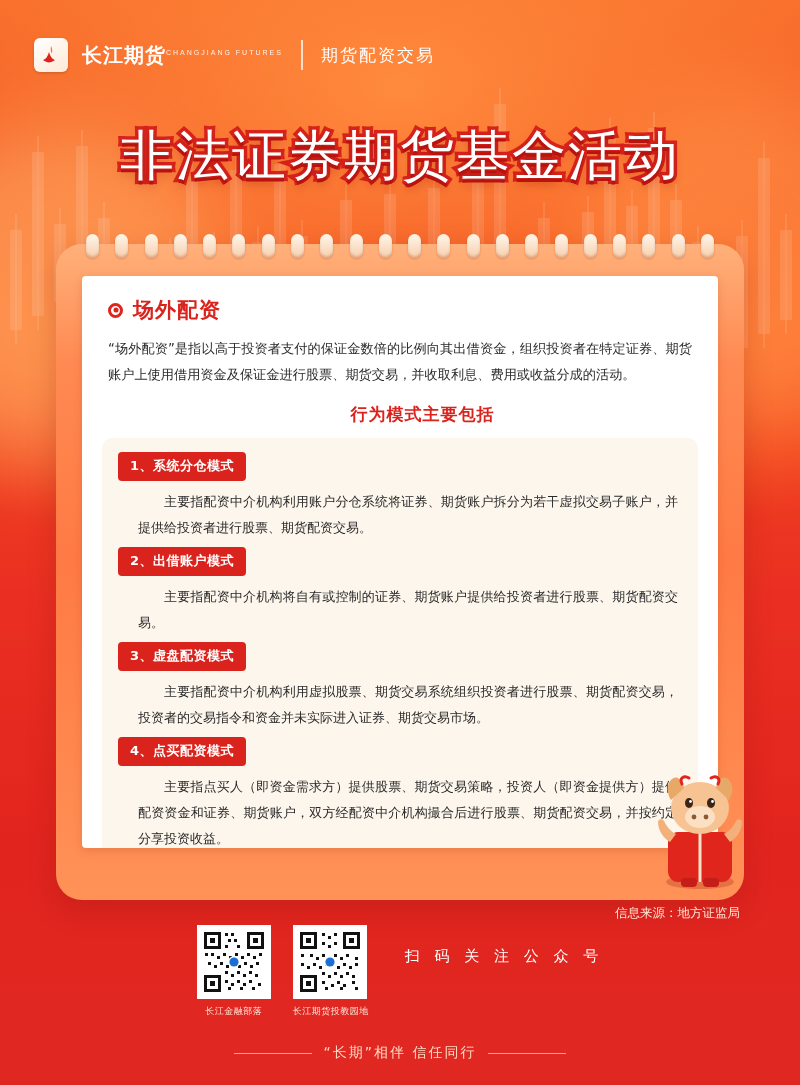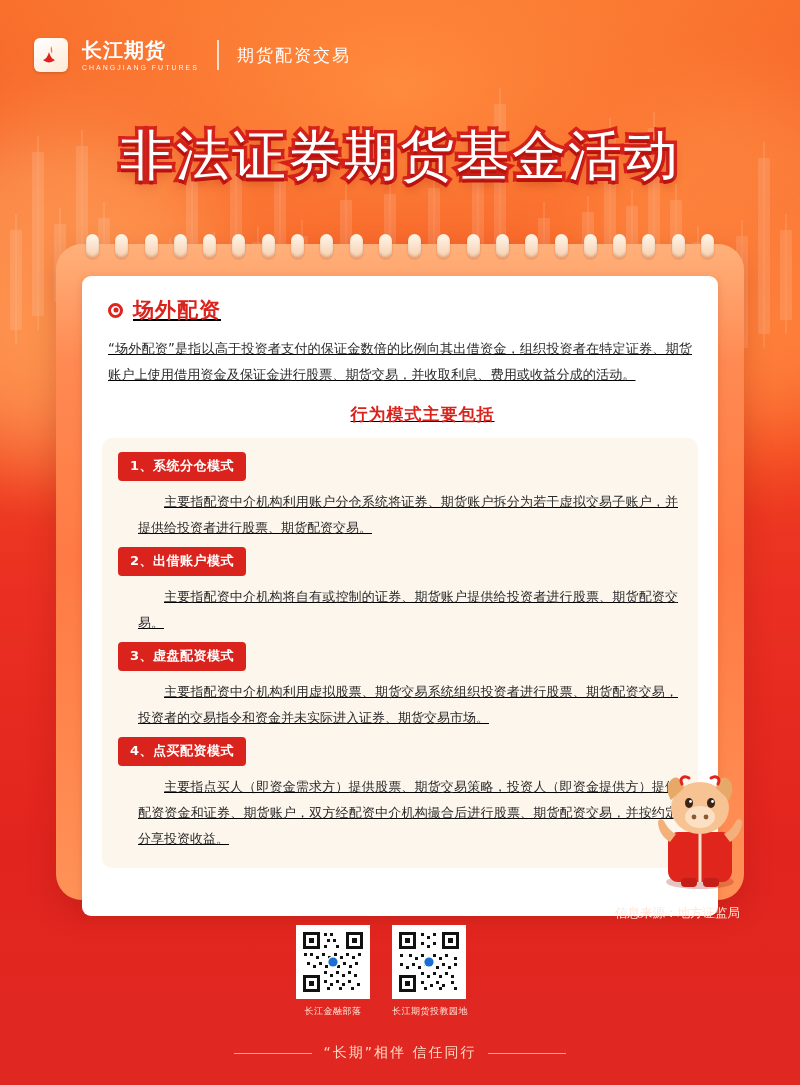--- a/index.html
+++ b/index.html
@@ -66,21 +66,20 @@
   .logo-mark {
     width: 34px; height: 34px;
     border-radius: 6px;
     background: linear-gradient(145deg,#fff 0%, #ffe9d6 100%);
     display: flex; align-items: center; justify-content: center;
     box-shadow: 0 1px 3px rgba(0,0,0,.18);
   }
   .logo-mark svg { display:block; }
   .logo-text {
     display: flex;
-    flex-direction: column;
     line-height: 1;
     color: #fff;
   }
   .logo-cn {
     font-size: 20px;
     font-weight: 700;
     letter-spacing: 1px;
     font-family: "DejaVu Sans", sans-serif;
   }
   .logo-en {
@@ -145,26 +144,25 @@
   .ring {
     width: 13px; height: 24px;
     border-radius: 7px;
     background: linear-gradient(180deg,#fff6ea 0%, #f6cfae 100%);
     box-shadow: inset 0 -2px 2px rgba(160,70,30,.25), 0 1px 2px rgba(120,40,10,.25);
   }
   .card-inner {
     position: absolute;
     left: 26px; top: 32px;
     width: 636px;
-    height: 640px;
+    height: 572px;
     background: #ffffff;
-    border-radius: 9px;
+    border-radius: 4px;
     box-shadow: 0 3px 10px rgba(140,50,20,.18);
     overflow: hidden;
-    text-decoration: underline;
   }
   .section-head {
     display: flex;
     align-items: center;
     gap: 10px;
     padding: 20px 26px 0 26px;
   }
   .bullet-ring {
     width: 15px; height: 15px;
     border-radius: 50%;
@@ -661,20 +659,21 @@
                 <rect x="58" y="58" width="3" height="3"></rect>
             </g>
             <circle cx="33" cy="33" r="6" fill="#fff"></circle>
             <circle cx="33" cy="33" r="4.6" fill="#1a6fd4"></circle>
           </svg>
         </div>
         <div class="qr-caption">长江期货投教园地</div>
       </div>
 
       <div class="qr-note">
+        <div>扫 码 关 注 公 众 号</div>
       </div>
     </div>
 
     <div class="slogan">
       <span class="ln"></span>
       <span>“长期”相伴 信任同行</span>
       <span class="ln"></span>
     </div>
   </div>
 

